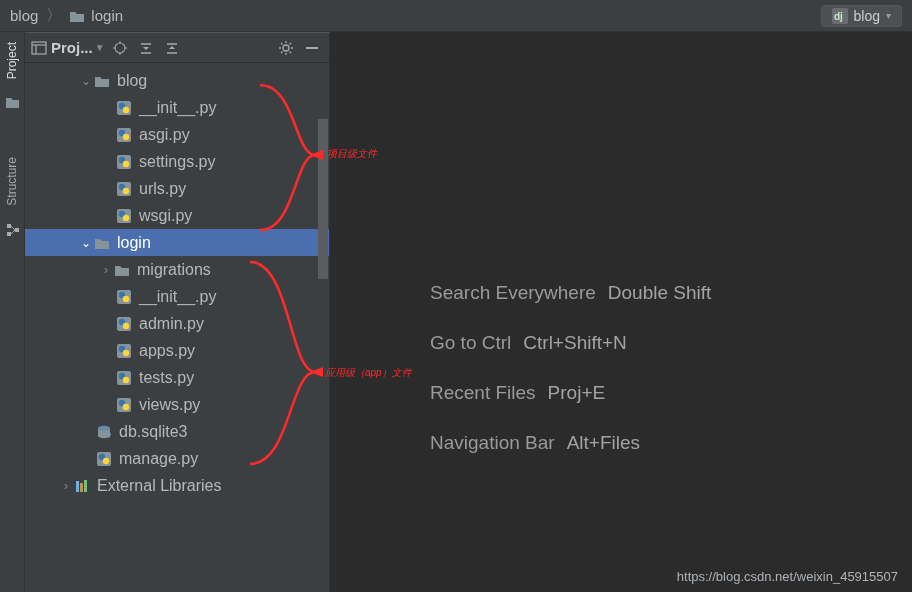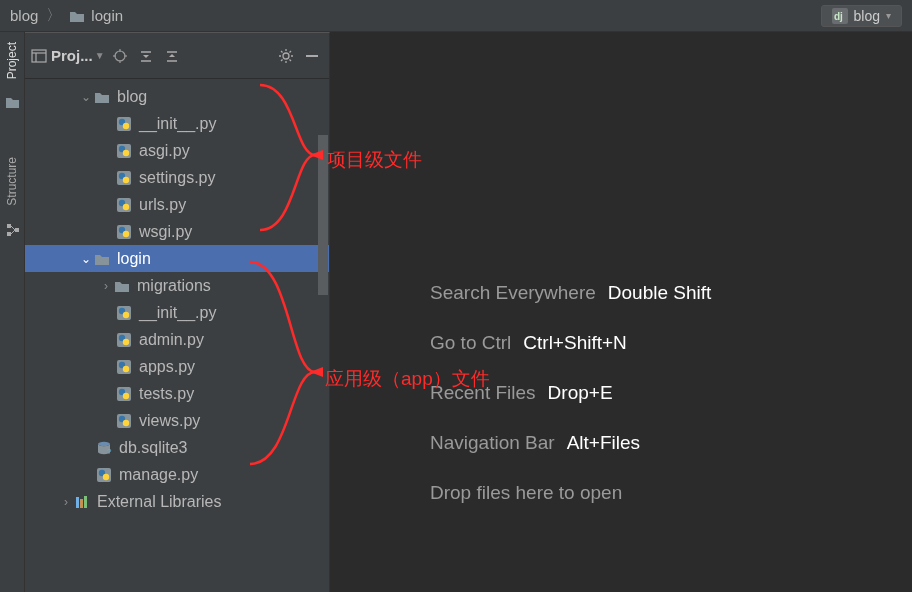--- a/index.html
+++ b/index.html
@@ -70,21 +70,21 @@
   
   .project-panel {
     width: 305px;
     background: #3c3f41;
     border-right: 1px solid #323232;
     display: flex;
     flex-direction: column;
     border-top:1px solid #555;
   }
   .panel-header {
-    height: 46px;
+    height: 30px;
     display: flex;
     align-items: center;
     padding: 0 6px;
     gap: 4px;
     border-bottom: 1px solid #2b2d2f;
   }
   .panel-header .title {
     display: flex; align-items: center; gap: 4px;
     font-weight: bold;
     font-size: 15px;
@@ -149,40 +149,41 @@
     position:absolute;
     left: 100px;
     top: 250px;
     display:flex;flex-direction:column;gap:28px;
   }
   .welcome .row {
     font-size: 19px;
     color: #9a9a9a;
     display:flex;align-items:center;gap:12px;
   }
-  .welcome .shortcut { color:#ffffff; }
+  .welcome .shortcut { color:#a3a3a3; }
   .watermark {
     position:absolute;
     right: 14px; bottom: 8px;
     font-size: 13px;
     color: #aeb3b8;
   }
   
   .annot {
     position:absolute;
     pointer-events:none;
     z-index: 50;
   }
   .annot-text {
     position:absolute;
     color:#ff2a2a;
-    font-size:19px;
+    font-size:10px;
     pointer-events:none;
     z-index:51;
     white-space: nowrap;
+    font-style: italic;
   }
   
   svg { display:block; }
 </style>
 </head>
 <body>
 
 <svg width="0" height="0" style="position:absolute">
   <defs>
     <g id="folder-svg">
@@ -501,30 +502,28 @@
       <div class="row">
         <span>Search Everywhere</span>
         <span class="shortcut">Double Shift</span>
       </div>
       <div class="row">
         <span>Go to Ctrl</span>
         <span class="shortcut">Ctrl+Shift+N</span>
       </div>
       <div class="row">
         <span>Recent Files</span>
-        <span class="shortcut">Drop+E</span>
+        <span class="shortcut">Proj+E</span>
       </div>
       <div class="row">
         <span>Navigation Bar</span>
         <span class="shortcut">Alt+Files</span>
       </div>
-      <div class="row">
-        <span>Drop files here to open</span>
-      </div>
     </div>
+    <div class="watermark">https://blog.csdn.net/weixin_45915507</div>
   </div>
 
   <svg class="annot" style="left:255px;top:33px" width="70" height="190">
     <path d="M5 20 C 40 20, 40 90, 60 90 C 40 90, 40 165, 5 165" stroke="#ff2a2a" stroke-width="2.5" fill="none"></path>
     <path d="M55 90 L68 85 L68 95 Z" fill="#ff2a2a"></path>
   </svg>
   <div class="annot-text" style="left:327px;top:115px">项目级文件</div>
 
   <svg class="annot" style="left:245px;top:210px" width="80" height="230">
     <path d="M5 20 C 45 20, 45 130, 70 130 C 45 130, 45 222, 5 222" stroke="#ff2a2a" stroke-width="2.5" fill="none"></path>

